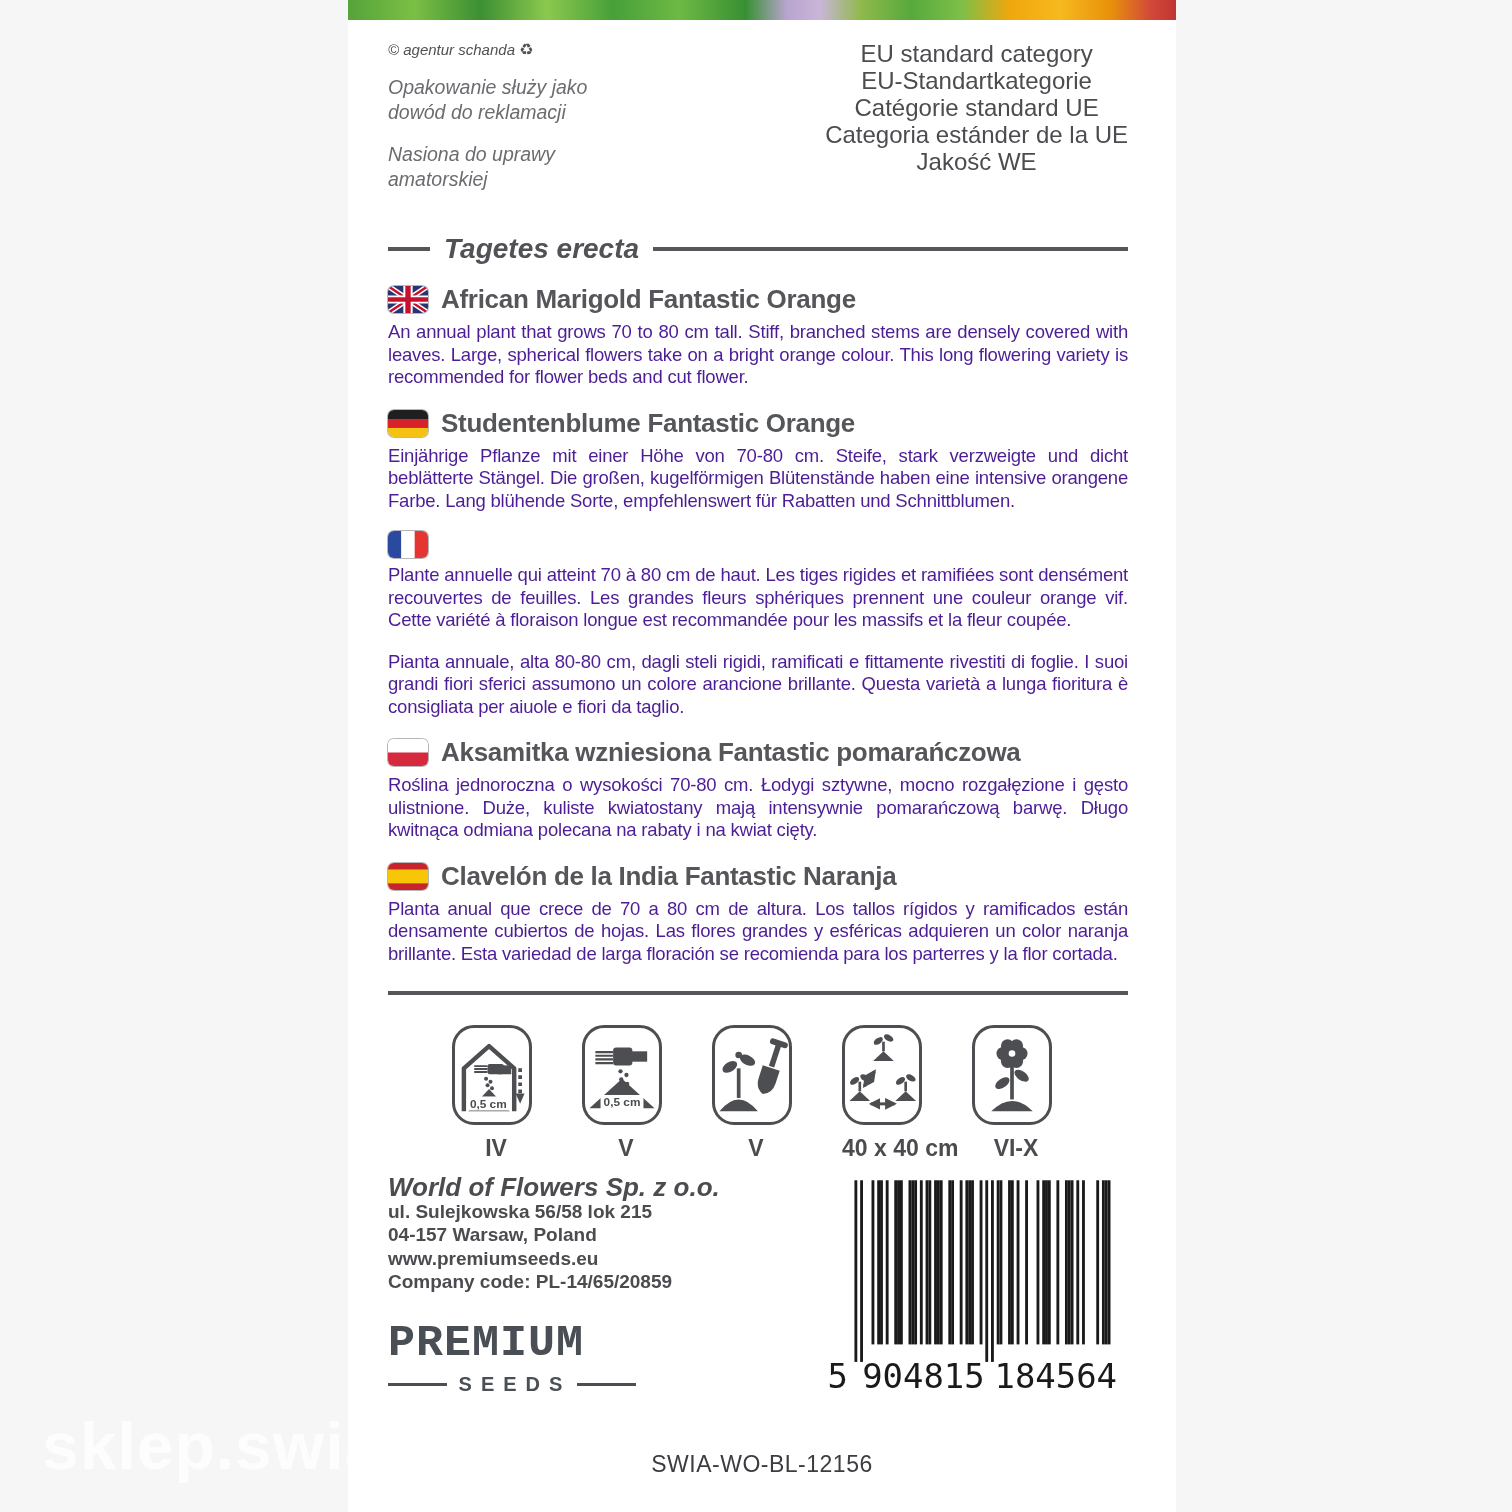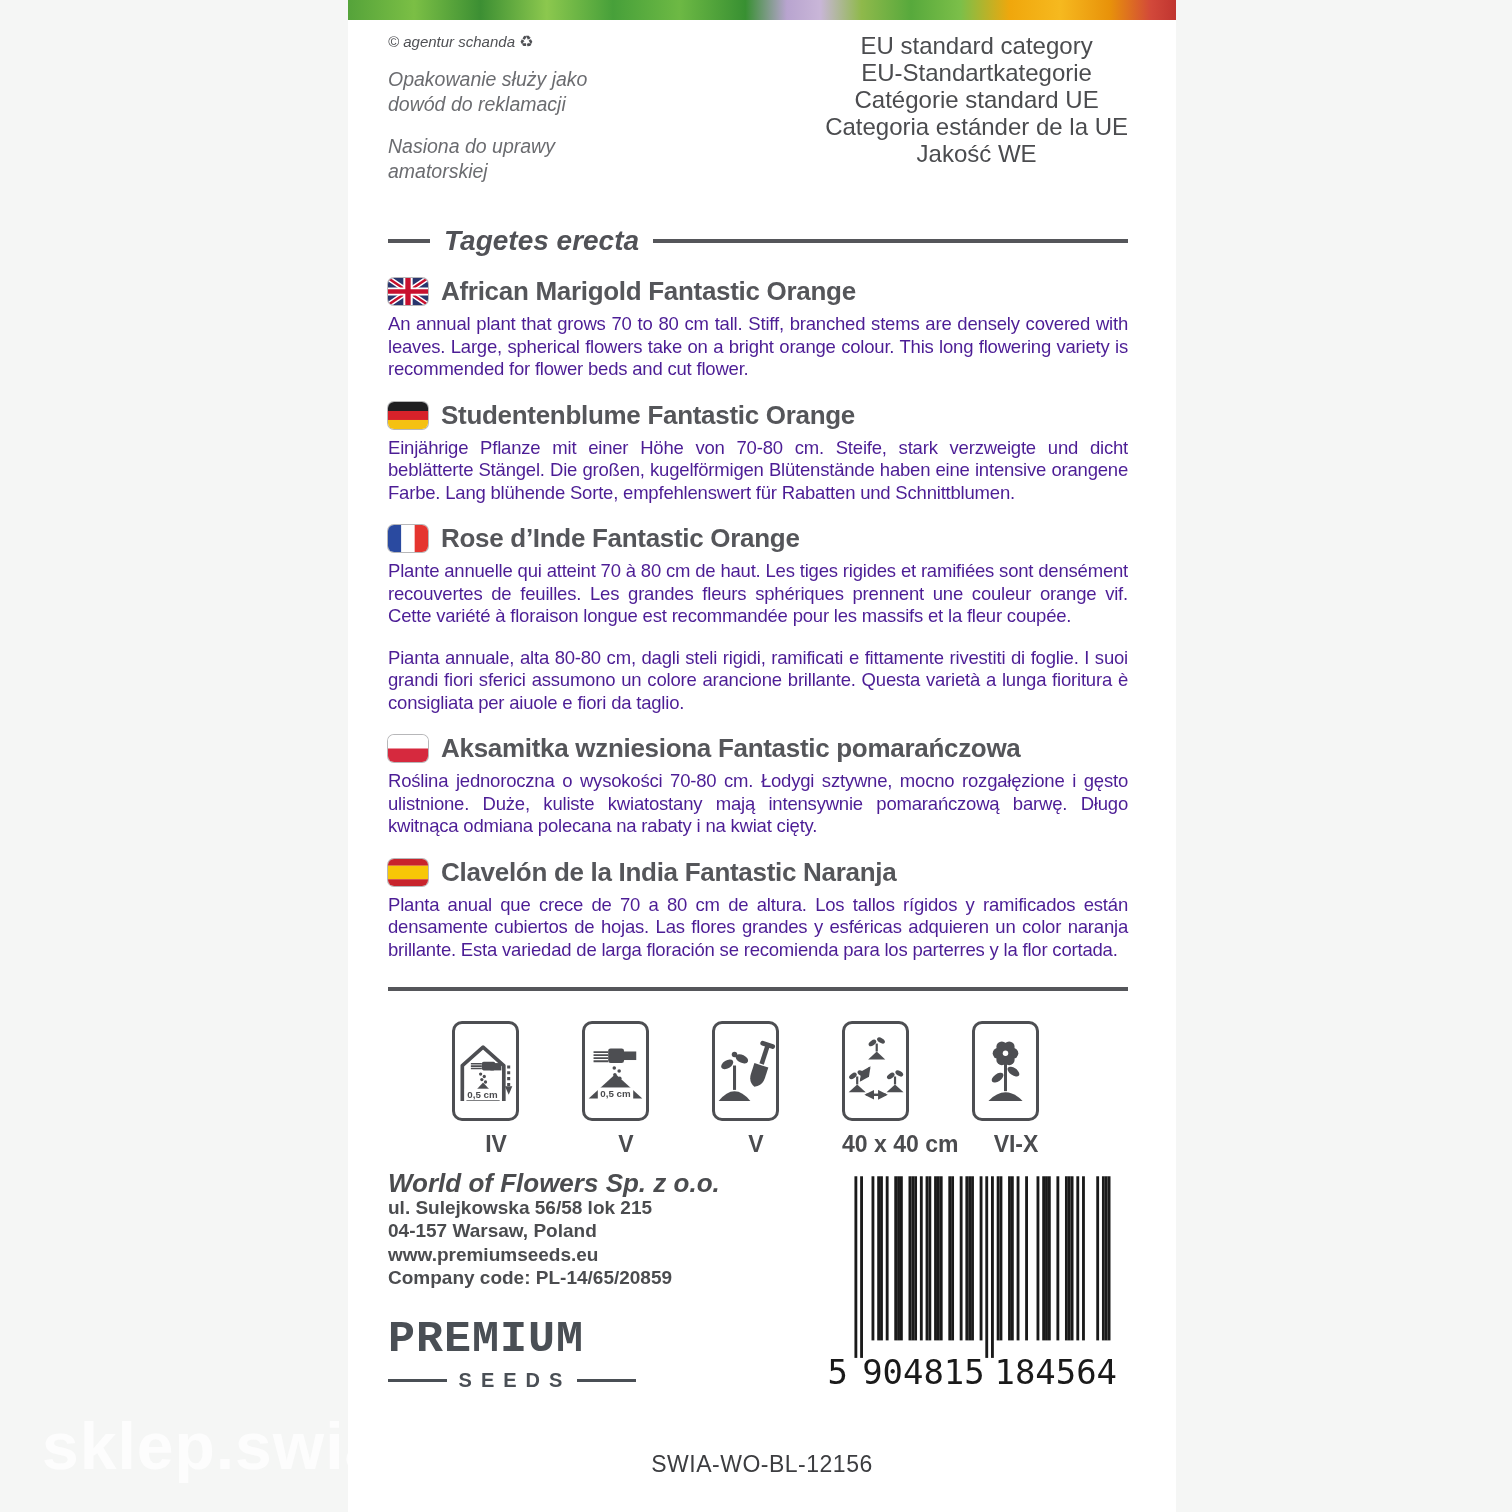--- a/index.html
+++ b/index.html
@@ -22,21 +22,21 @@
   .photo-strip {
     height:20px; width:100%;
     background:linear-gradient(90deg,
       #55a33a 0%, #7bbf45 8%, #3c8f33 16%, #8cc84e 24%, #47a03a 32%,
       #6db944 40%, #389032 48%, #b8a4cf 53%, #c9b6d8 57%, #8fb94b 62%,
       #57a93c 68%, #7cbf49 74%, #f0a70c 80%, #f6b91f 86%, #e8920a 92%,
       #d2483a 97%, #c03530 100%);
   }
   .content { padding:0 48px 0 40px; }
 
-  .top-row { display:flex; justify-content:space-between; margin-top:12px; }
+  .top-row { display:flex; justify-content:space-between; margin-top:20px; }
   .credits { font-style:italic; }
   .credits .copy { font-size:15px; color:#4f5054; margin-bottom:16px; }
   .credits .copy .recycle { font-style:normal; font-size:16px; }
   .credits .note { font-size:19.5px; line-height:25px; color:#6b6c70; margin-bottom:17px; }
   .eu { text-align:center; color:#4b4c4f; font-size:24px; line-height:27px; }
 
   .species-row { display:flex; align-items:center; margin-top:24px; }
   .species-row .dash { width:42px; height:4px; background:#55565a; }
   .species-row h1 { font-style:italic; font-weight:bold; font-size:28px; color:#515257; margin:0 14px; white-space:nowrap; }
   .species-row .line { flex:1; height:4px; background:#55565a; }
@@ -52,21 +52,21 @@
   section.lang p {
     margin:6px 0 0; font-size:18.5px; line-height:22.5px;
     color:#4c1d95; text-align:justify; letter-spacing:-0.2px;
   }
 
   .divider { border:none; height:4px; background:#55565a; margin:26px 0 0; }
 
   .pictos { display:flex; gap:42px; margin:30px 0 0 64px; }
   .picto { width:88px; flex:0 0 auto; }
   .tile {
-    width:67px; height:100px; border:3.5px solid #4d4e52; border-radius:10px;
+    width:80px; height:100px; border:3.5px solid #4d4e52; border-radius:22px;
     display:flex; align-items:center; justify-content:center;
   }
   .tile svg { width:80px; height:92px; }
   .plabel {
     text-align:center; font-weight:bold; font-size:23px; color:#4b4c4f;
     margin-top:10px; white-space:nowrap;
   }
 
   .bottom { display:flex; justify-content:space-between; margin-top:14px; }
   .addr { color:#4b4c4f; font-weight:bold; font-size:19px; line-height:23.5px; }
@@ -162,21 +162,20 @@
 
     <section class="lang">
       <div class="lang-head">
         <span class="flag">
           <svg viewBox="0 0 60 40" preserveAspectRatio="none">
             <rect width="20" height="40" fill="#2a4aa0"></rect>
             <rect x="20" width="20" height="40" fill="#ffffff"></rect>
             <rect x="40" width="20" height="40" fill="#e53530"></rect>
           </svg>
         </span>
-        <h2>Rose d’Inde Fantastic Orange</h2>
       </div>
       <p>Plante annuelle qui atteint 70 à 80 cm de haut. Les tiges rigides et ramifiées sont densément recouvertes de feuilles. Les grandes fleurs sphériques prennent une couleur orange vif. Cette variété à floraison longue est recommandée pour les massifs et la fleur coupée.</p>
     </section>
 
     <section class="lang">
       <p>Pianta annuale, alta 80-80 cm, dagli steli rigidi, ramificati e fittamente rivestiti di foglie. I suoi grandi fiori sferici assumono un colore arancione brillante. Questa varietà a lunga fioritura è consigliata per aiuole e fiori da taglio.</p>
     </section>
 
     <section class="lang">
       <div class="lang-head">

